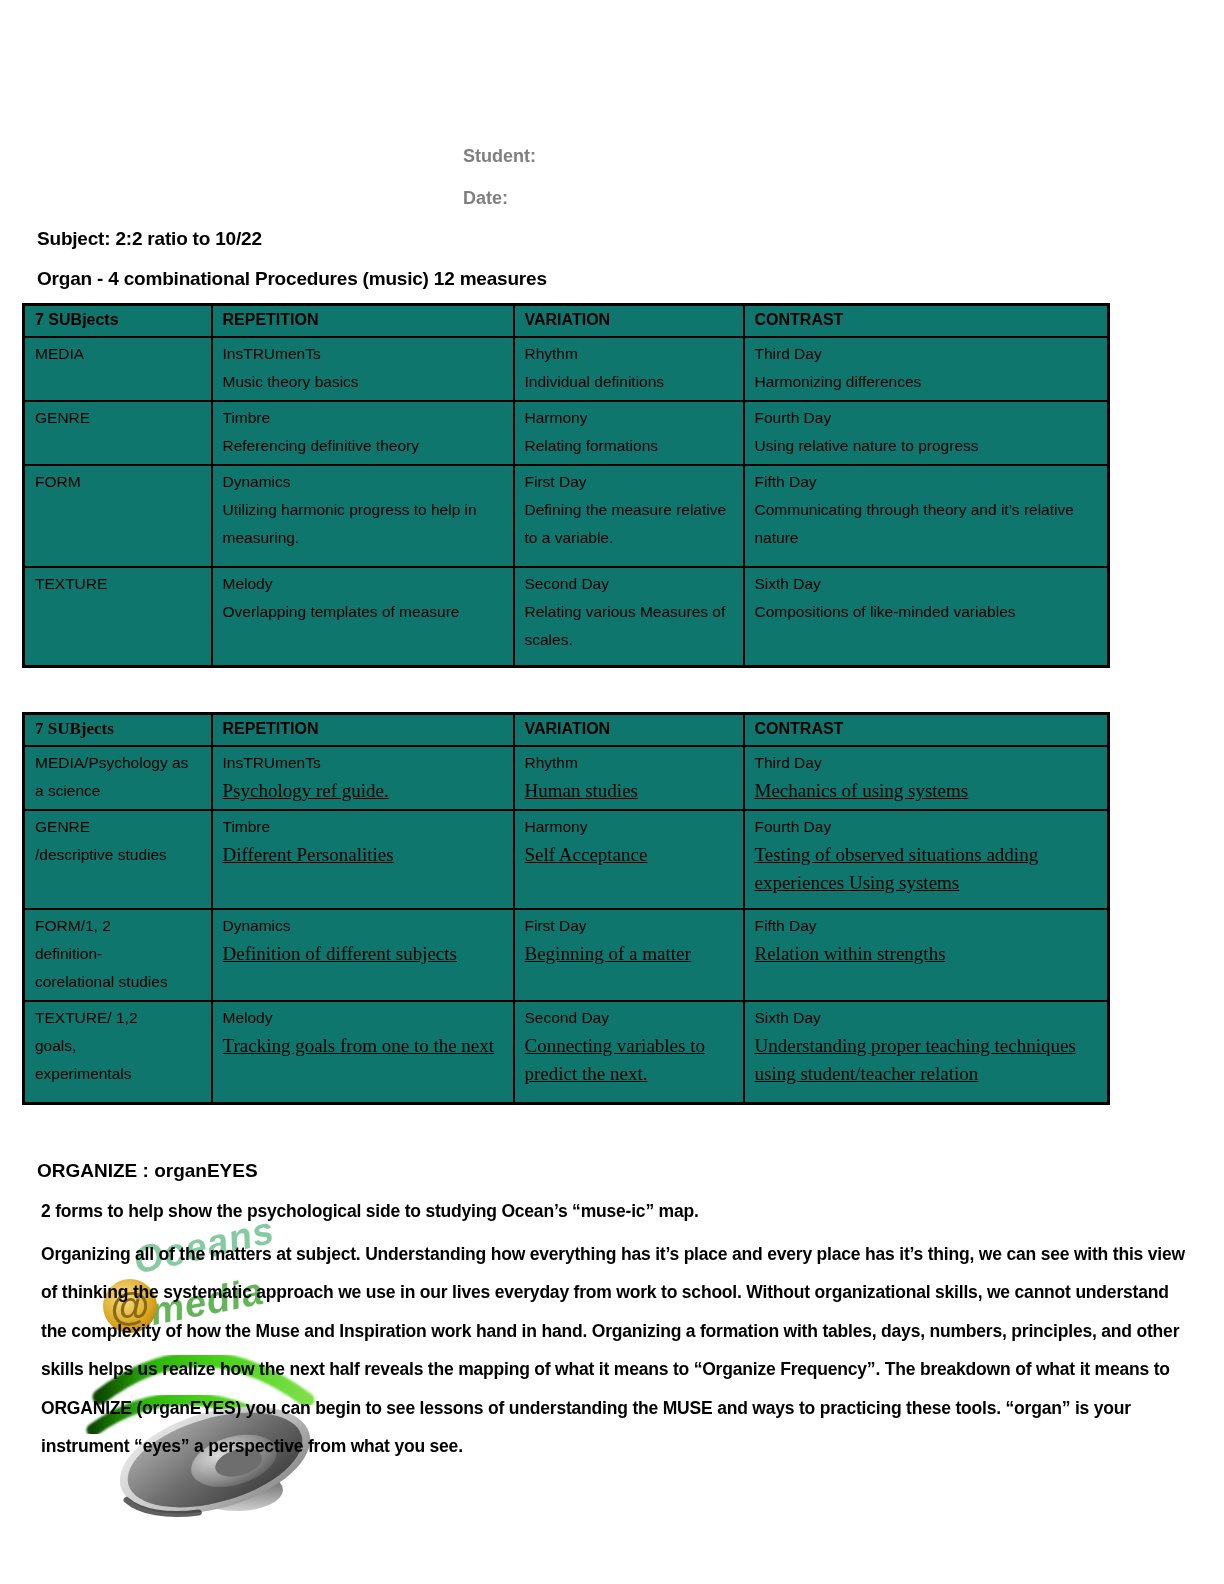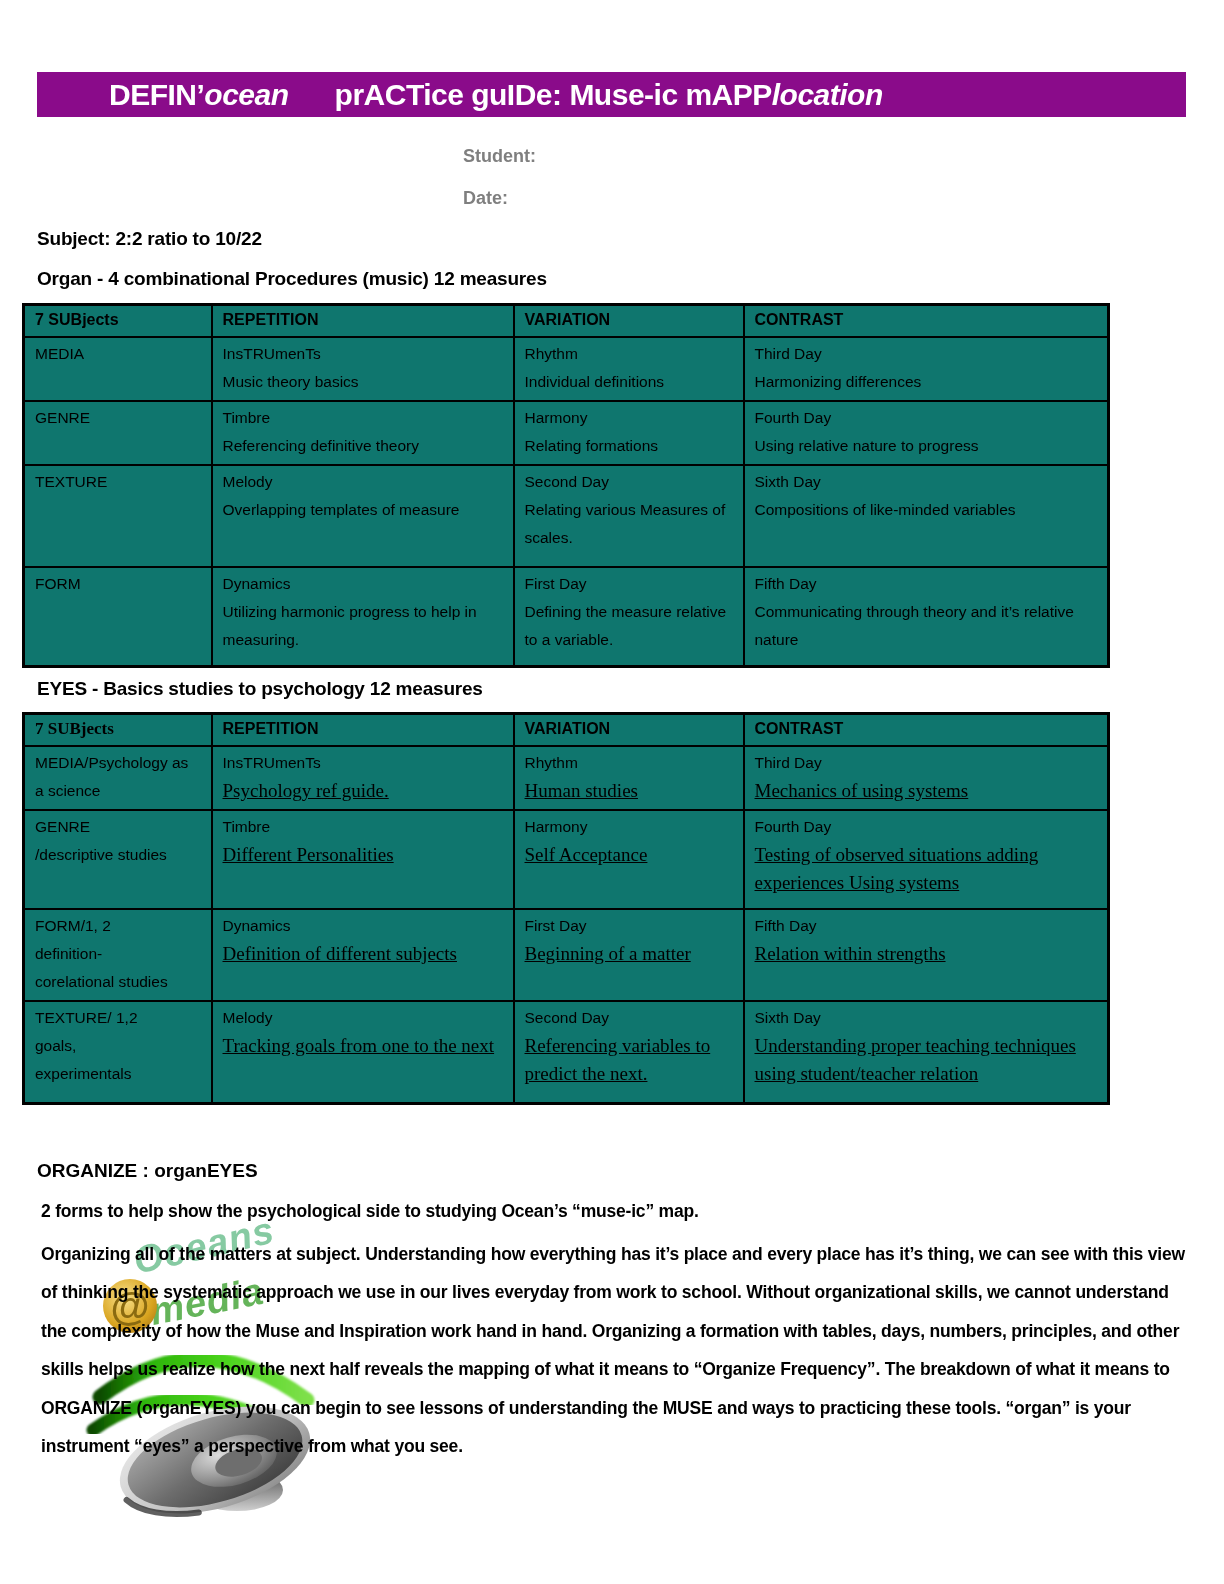--- a/index.html
+++ b/index.html
@@ -55,23 +55,20 @@
               letter-spacing:-0.2px;}
 
   
   .logo{position:absolute;left:75px;top:1222px;width:345px;height:300px;z-index:1;}
 </style>
 </head>
 <body>
 
 <div class="page">
 
-  <div class="banner">
-    <span>DEFIN’</span><span class="it">ocean</span><span class="gap">prACTice guIDe: Muse-ic mAPP</span><span class="it">location</span>
-  </div>
 
   <div class="meta student">Student:</div>
   <div class="meta date">Date:</div>
 
   <div class="heading h-subject">Subject: 2:2 ratio to 10/22</div>
   <div class="heading h-table1">Organ - 4 combinational Procedures (music) 12 measures</div>
 
   <table class="grid" id="table1">
     <colgroup>
         <col class="c1">
@@ -117,56 +114,55 @@
             <div class="ln">Harmony</div>
             <div class="ln">Relating formations</div>
           </td>
           <td>
             <div class="ln">Fourth Day</div>
             <div class="ln">Using relative nature to progress</div>
           </td>
         </tr>
         <tr>
           <td>
+            <div class="ln">FORM</div>
+          </td>
+          <td>
+            <div class="ln">Dynamics</div>
+            <div class="ln">Utilizing harmonic progress to help in measuring.</div>
+          </td>
+          <td>
+            <div class="ln">First Day</div>
+            <div class="ln">Defining the measure relative to a variable.</div>
+          </td>
+          <td>
+            <div class="ln">Fifth Day</div>
+            <div class="ln">Communicating through theory and it’s relative nature</div>
+          </td>
+        </tr>
+        <tr>
+          <td>
             <div class="ln">TEXTURE</div>
           </td>
           <td>
             <div class="ln">Melody</div>
             <div class="ln">Overlapping templates of measure</div>
           </td>
           <td>
             <div class="ln">Second Day</div>
             <div class="ln">Relating various Measures of scales.</div>
           </td>
           <td>
             <div class="ln">Sixth Day</div>
             <div class="ln">Compositions of like-minded variables</div>
           </td>
         </tr>
-        <tr>
-          <td>
-            <div class="ln">FORM</div>
-          </td>
-          <td>
-            <div class="ln">Dynamics</div>
-            <div class="ln">Utilizing harmonic progress to help in measuring.</div>
-          </td>
-          <td>
-            <div class="ln">First Day</div>
-            <div class="ln">Defining the measure relative to a variable.</div>
-          </td>
-          <td>
-            <div class="ln">Fifth Day</div>
-            <div class="ln">Communicating through theory and it’s relative nature</div>
-          </td>
-        </tr>
       </tbody>
     </table>
 
-  <div class="heading h-table2">EYES - Basics studies to psychology 12 measures</div>
 
   <table class="grid" id="table2">
     <colgroup>
         <col class="c1">
         <col class="c2">
         <col class="c3">
         <col class="c4">
       </colgroup>
   <thead>
         <tr>
@@ -237,21 +233,21 @@
             <div class="ln">TEXTURE/ 1,2</div>
             <div class="ln">goals,</div>
             <div class="ln">experimentals</div>
           </td>
           <td>
             <div class="ln">Melody</div>
             <div class="ln serif">Tracking goals from one to the next</div>
           </td>
           <td>
             <div class="ln">Second Day</div>
-            <div class="ln serif">Referencing variables to predict the next.</div>
+            <div class="ln serif">Connecting variables to predict the next.</div>
           </td>
           <td>
             <div class="ln">Sixth Day</div>
             <div class="ln serif">Understanding proper teaching techniques using student/teacher relation</div>
           </td>
         </tr>
       </tbody>
     </table>
 
   <svg class="logo" viewBox="0 0 345 300">

